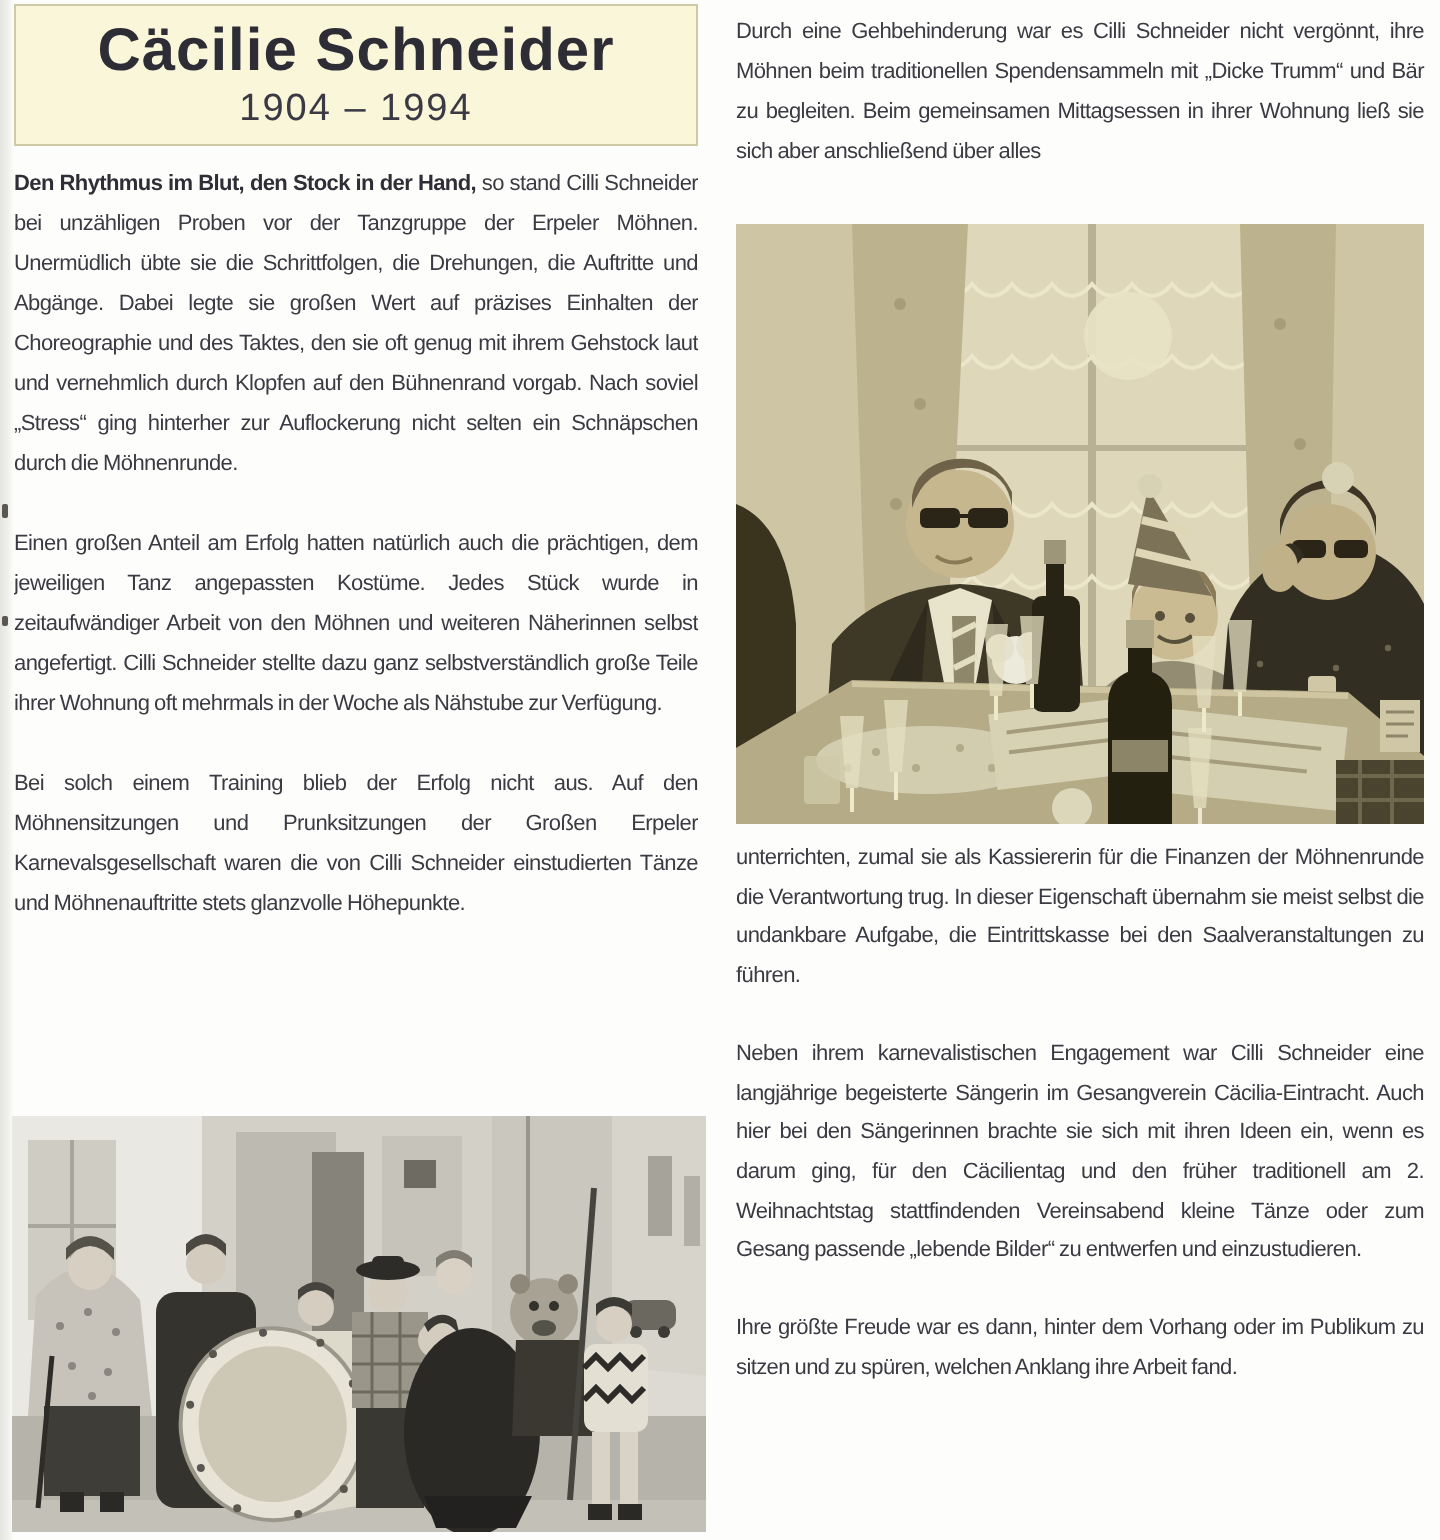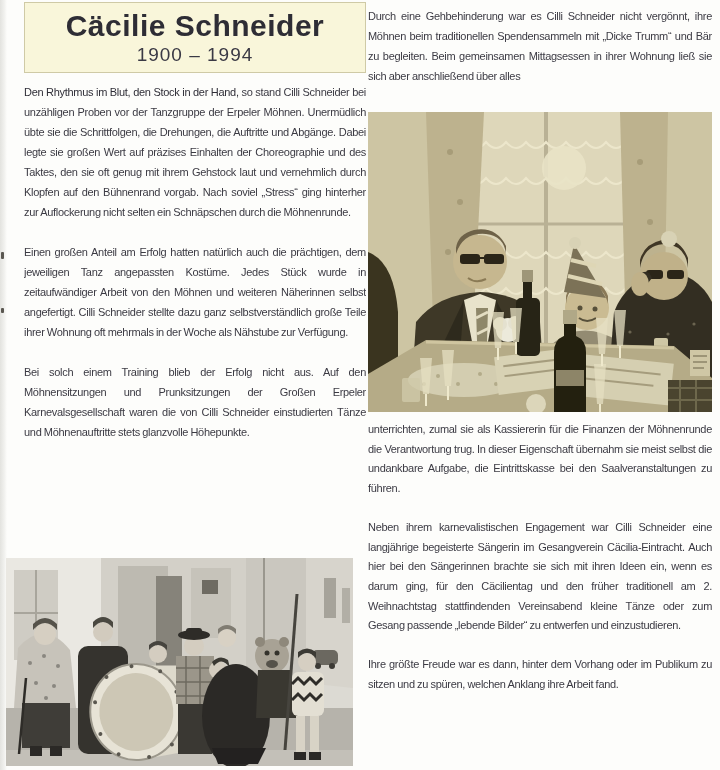--- a/index.html
+++ b/index.html
@@ -10,21 +10,21 @@
     color:#3b3a43;
     overflow:hidden;
   }
   .page{position:relative;width:720px;height:770px;overflow:hidden;background:#fdfdfb;}
   .scan-edge{
     position:absolute;left:0;top:0;width:7px;height:770px;
     background:linear-gradient(90deg,#e3e3df 0%,#f1f1ee 60%,rgba(255,255,255,0) 100%);
   }
   .speck{position:absolute;background:#5a5750;border-radius:1px;}
 
-  .col-left{position:absolute;left:24px;top:2px;width:342px;}
+  .col-left{position:absolute;left:7px;top:2px;width:342px;}
   .col-right{position:absolute;left:368px;top:0;width:344px;}
 
   .title-box{
     box-sizing:border-box;
     width:342px;height:71px;
     background:#f9f6da;
     border:1px solid #cfcaa6;
     text-align:center;
     margin-bottom:9px;
   }
@@ -38,21 +38,21 @@
     font-size:19px;line-height:22px;color:#3a3944;
     margin-top:2px;letter-spacing:1px;
   }
 
   .body-text{
     font-size:11px;line-height:20px;
     letter-spacing:-0.3px;word-spacing:-0.4px;
     text-align:justify;
     margin:0 0 20px 0;
   }
-  .body-text b{font-weight:normal;color:#2f2e37;}
+  .body-text b{font-weight:bold;color:#2f2e37;}
   .left-textflow{height:476px;overflow:hidden;}
 
   .rc-p1{position:absolute;left:0;top:6px;width:344px;margin:0;}
   .rc-rest{position:absolute;left:0;top:420px;width:344px;}
   .rc-rest .body-text{margin-bottom:19px;line-height:19.7px;}
 
   .photo{position:absolute;display:block;overflow:hidden;}
   .photo-left{left:6px;top:558px;width:347px;height:208px;}
   .photo-right{left:368px;top:112px;width:344px;height:300px;}
   .photo svg{display:block;width:100%;height:100%;}
@@ -61,21 +61,21 @@
 <body>
 
 <div class="page">
   <div class="scan-edge"></div>
   <div class="speck" style="left:1px;top:252px;width:3px;height:7px;"></div>
   <div class="speck" style="left:1px;top:308px;width:3px;height:5px;"></div>
 
   <div class="col-left">
     <div class="title-box">
       <h1>Cäcilie Schneider</h1>
-      <div class="years">1900 – 1994</div>
+      <div class="years">1904 – 1994</div>
     </div>
     <div class="left-textflow">
       <p class="body-text"><b>Den Rhythmus im Blut, den Stock in der Hand,</b><span> so stand Cilli Schneider bei unzähligen Proben vor der Tanzgruppe der Erpeler Möhnen. Unermüdlich übte sie die Schrittfolgen, die Drehungen, die Auftritte und Abgänge. Dabei legte sie großen Wert auf präzises Einhalten der Choreographie und des Taktes, den sie oft genug mit ihrem Gehstock laut und vernehmlich durch Klopfen auf den Bühnenrand vorgab.  Nach soviel „Stress“ ging hinterher zur Auflockerung nicht selten ein Schnäpschen durch die Möhnenrunde.</span></p>
       <p class="body-text">Einen großen Anteil am Erfolg hatten natürlich auch die prächtigen, dem jeweiligen Tanz angepassten Kostüme. Jedes Stück wurde in zeitaufwändiger Arbeit von den Möhnen und weiteren Näherinnen selbst angefertigt. Cilli Schneider stellte dazu ganz selbstverständlich große Teile ihrer Wohnung oft mehrmals in der Woche als Nähstube zur Verfügung.</p>
       <p class="body-text">Bei solch einem Training blieb der Erfolg nicht aus. Auf den Möhnensitzungen und Prunksitzungen der Großen Erpeler Karnevalsgesellschaft waren die von Cilli Schneider einstudierten Tänze und Möhnenauftritte stets glanzvolle Höhepunkte.</p>
     </div>
   </div>
 
   <figure class="photo photo-left" role="img" style="margin:0;" aria-label="Schwarzweißfoto: Möhnengruppe in Kostümen auf der Straße mit großer Trommel („Dicke Trumm“), Bär und Kind">
     <svg viewBox="0 0 347 208" preserveAspectRatio="none">

